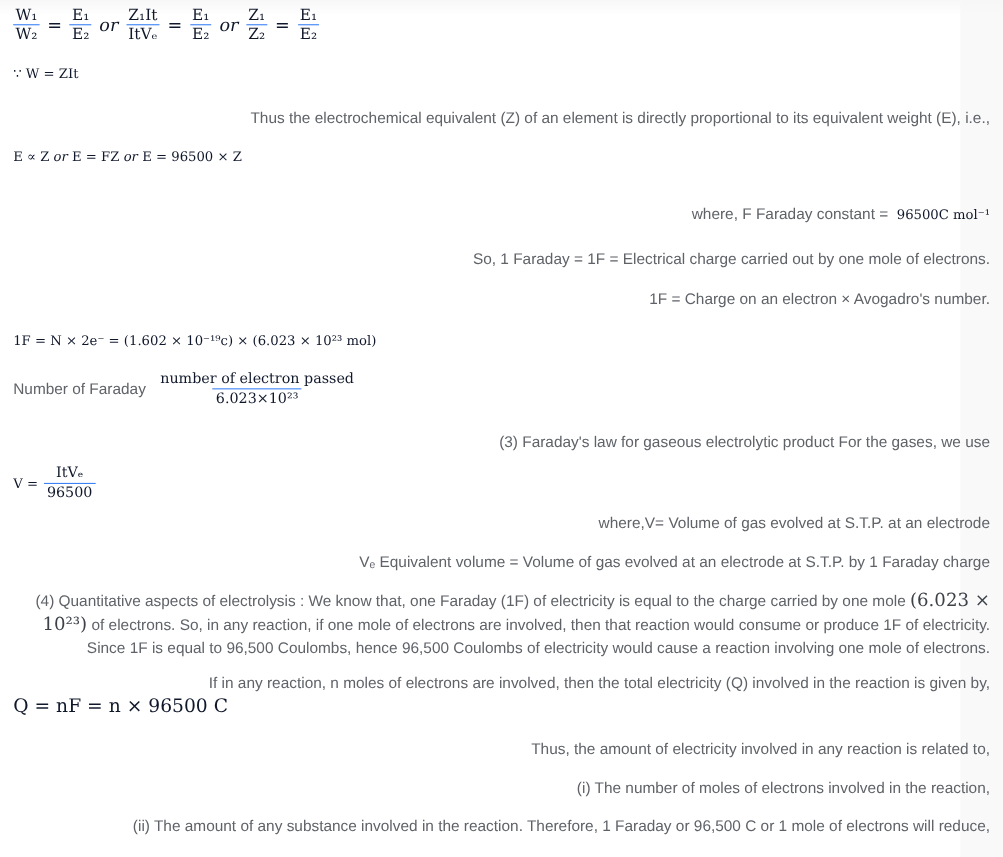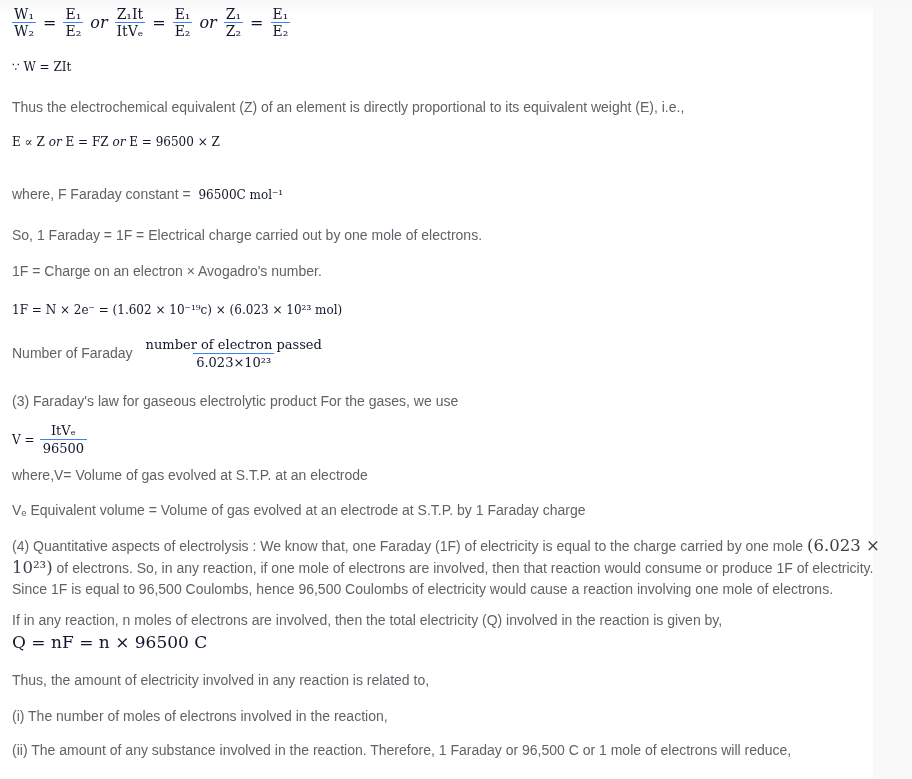--- a/index.html
+++ b/index.html
@@ -30,20 +30,21 @@
     position: absolute; top: 6px; left: 12px;
     width: 888px;
     z-index: 1;
   }
   
   .p {
     font-size: 14px;
     line-height: 21px;
     color: #5f6368;
     margin: 0;
+    text-align: right;
   }
   
   .math {
     font-family: "DejaVu Serif", serif;
     color: #0f172a;
   }
   .math-line {
     display: flex;
     align-items: center;
     margin: 0;

